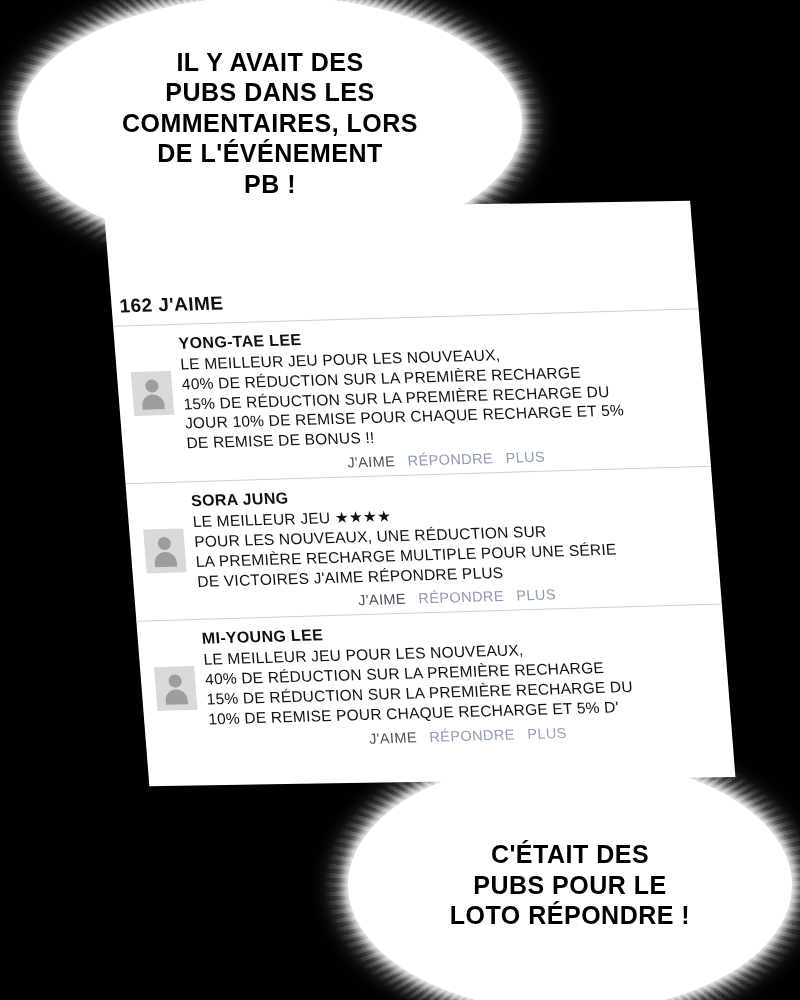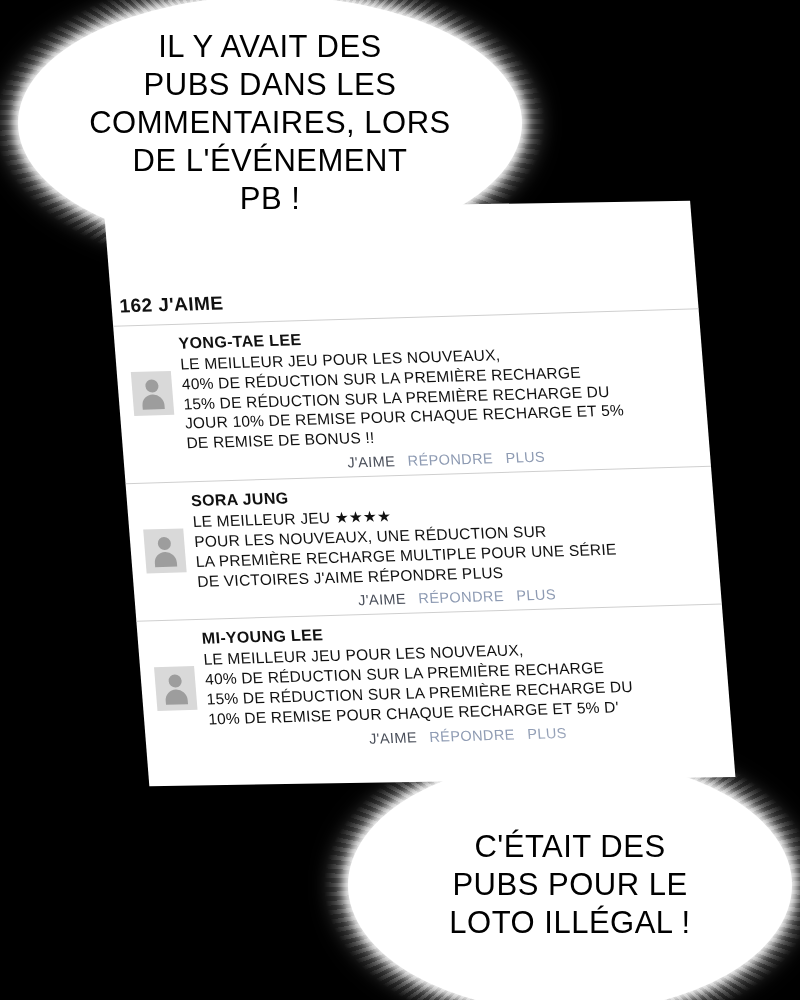--- a/index.html
+++ b/index.html
@@ -48,22 +48,22 @@
       repeating-conic-gradient(from 0deg,
         rgba(255,255,255,0) 0deg 1.1deg,
         rgba(255,255,255,0.95) 1.1deg 2.2deg);
     -webkit-mask-image: radial-gradient(closest-side, #000 52%, rgba(0,0,0,0.85) 66%, rgba(0,0,0,0) 97%);
     mask-image: radial-gradient(closest-side, #000 52%, rgba(0,0,0,0.85) 66%, rgba(0,0,0,0) 97%);
     z-index: -1;
   }
   .bubble .txt {
     position: relative;
     z-index: 2;
-    font-size: 31px;
-    font-weight: 400;
+    font-size: 25px;
+    font-weight: 700;
     color: #000;
     white-space: pre-line;
     padding: 0 10px;
   }
 
   #bubble-top {
     left: 20px;
     top: -2px;
     width: 500px;
     height: 250px;
@@ -259,14 +259,14 @@
 PUBS DANS LES
 COMMENTAIRES, LORS
 DE L'ÉVÉNEMENT
 PB !</div>
 </div>
 
 <div class="bubble" id="bubble-bottom">
   <div class="blob"></div>
   <div class="txt">C'ÉTAIT DES
 PUBS POUR LE
-LOTO ILLÉGAL !</div>
+LOTO RÉPONDRE !</div>
 </div>
 
 </body></html>

